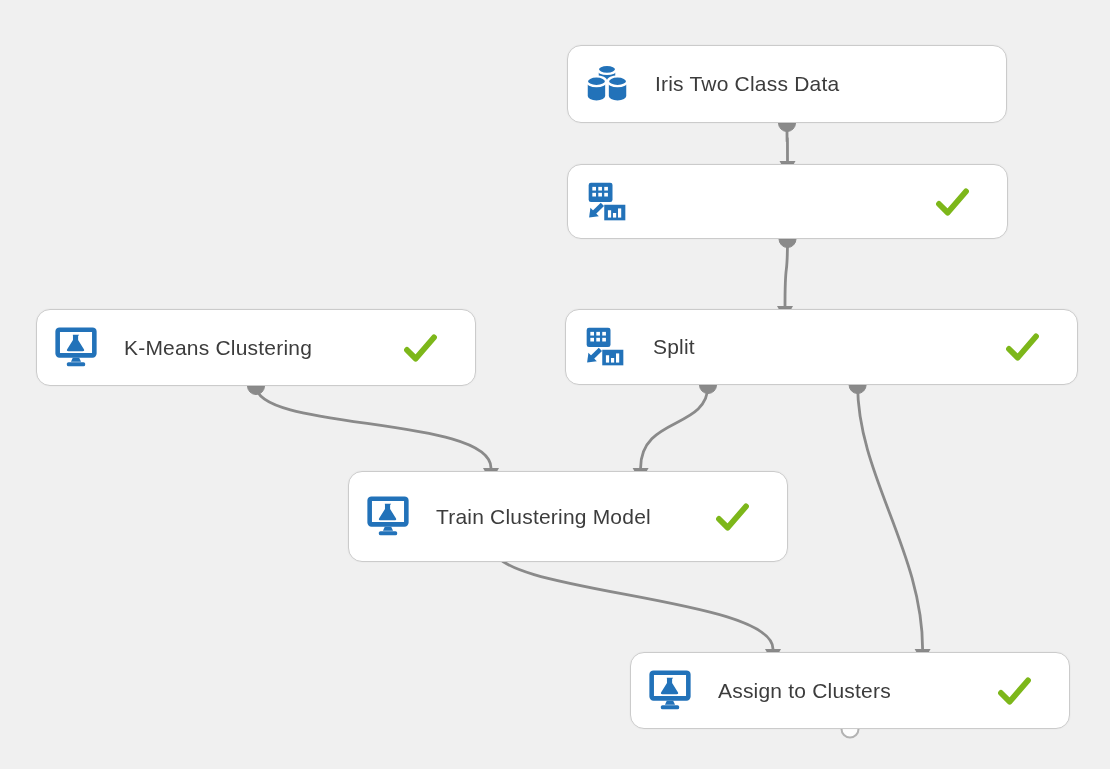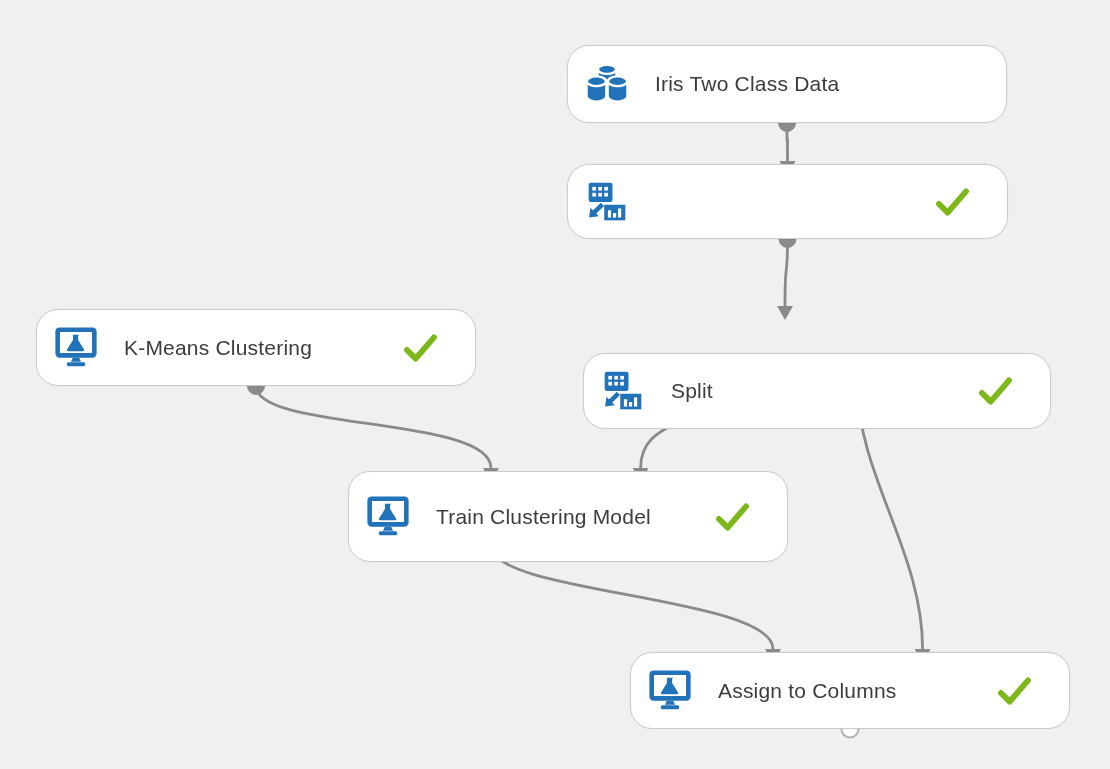--- a/index.html
+++ b/index.html
@@ -14,21 +14,21 @@
     overflow:hidden;
   }
   #edge-layer{
     position:absolute;left:0;top:0;width:1110px;height:769px;
   }
   .node{
     position:absolute;
     box-sizing:border-box;
     background:#ffffff;
     border:1px solid #cbcbcb;
-    border-radius:22px;
+    border-radius:14px;
     display:flex;
     align-items:center;
     box-shadow:0 0 0 1px rgba(0,0,0,0.015);
   }
   .node-icon{
     width:44px;height:44px;
     margin-left:17px;
     flex:0 0 auto;
   }
   .node-label{
@@ -133,21 +133,21 @@
 
   <div class="node" style="left: 567px; top: 164px; width: 441px; height: 75px;">
     <svg class="node-icon">
         <use href="#columns-icon"></use>
       </svg>
     <svg class="node-check">
         <use href="#check-icon"></use>
       </svg>
   </div>
 
-  <div class="node" style="left: 583px; top: 309px; width: 468px; height: 76px; margin-top: 44px;">
+  <div class="node" style="left: 565px; top: 309px; width: 513px; height: 76px;">
     <svg class="node-icon">
         <use href="#columns-icon"></use>
       </svg>
     <span class="node-label">Split</span>
     <svg class="node-check">
         <use href="#check-icon"></use>
       </svg>
   </div>
 
   <div class="node" style="left: 36px; top: 309px; width: 440px; height: 77px;">
@@ -167,18 +167,18 @@
     <span class="node-label">Train Clustering Model</span>
     <svg class="node-check">
         <use href="#check-icon"></use>
       </svg>
   </div>
 
   <div class="node" style="left: 630px; top: 652px; width: 440px; height: 77px;">
     <svg class="node-icon">
         <use href="#model-icon"></use>
       </svg>
-    <span class="node-label">Assign to Columns</span>
+    <span class="node-label">Assign to Clusters</span>
     <svg class="node-check">
         <use href="#check-icon"></use>
       </svg>
   </div>
 </div>
 
 </body></html>

